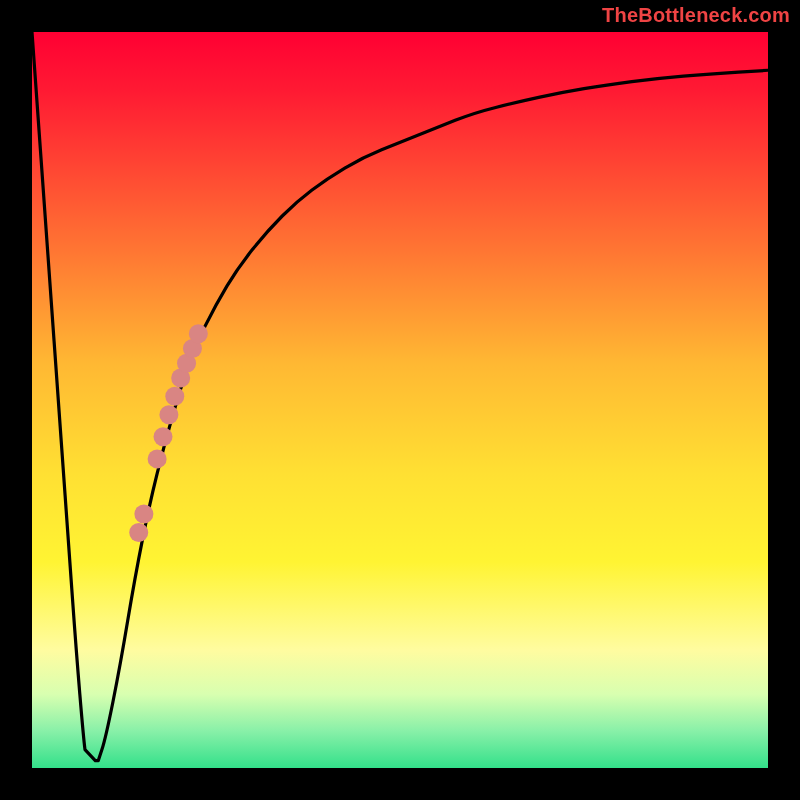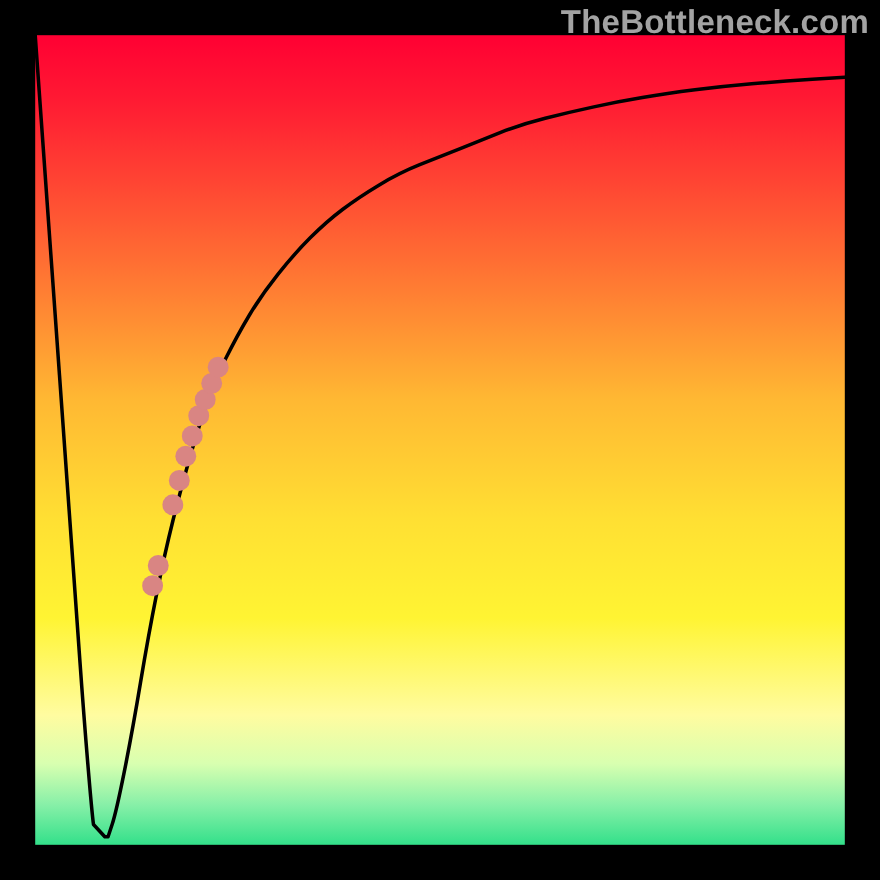--- a/index.html
+++ b/index.html
@@ -19,23 +19,23 @@
     display: block;
     position: absolute;
     top: 0;
     left: 0;
   }
   .watermark {
     position: absolute;
     top: 4px;
     right: 10px;
     font-family: Arial, Helvetica, sans-serif;
-    font-size: 30px;
+    font-size: 20px;
     font-weight: 600;
-    color: #a3a3a3;
+    color: #ef4444;
     letter-spacing: 0.2px;
     user-select: none;
   }
 </style>
 </head>
 <body>
 
 <div class="stage">
   <svg id="svg-root" width="800" height="800" viewBox="0 0 800 800">
       <defs>

